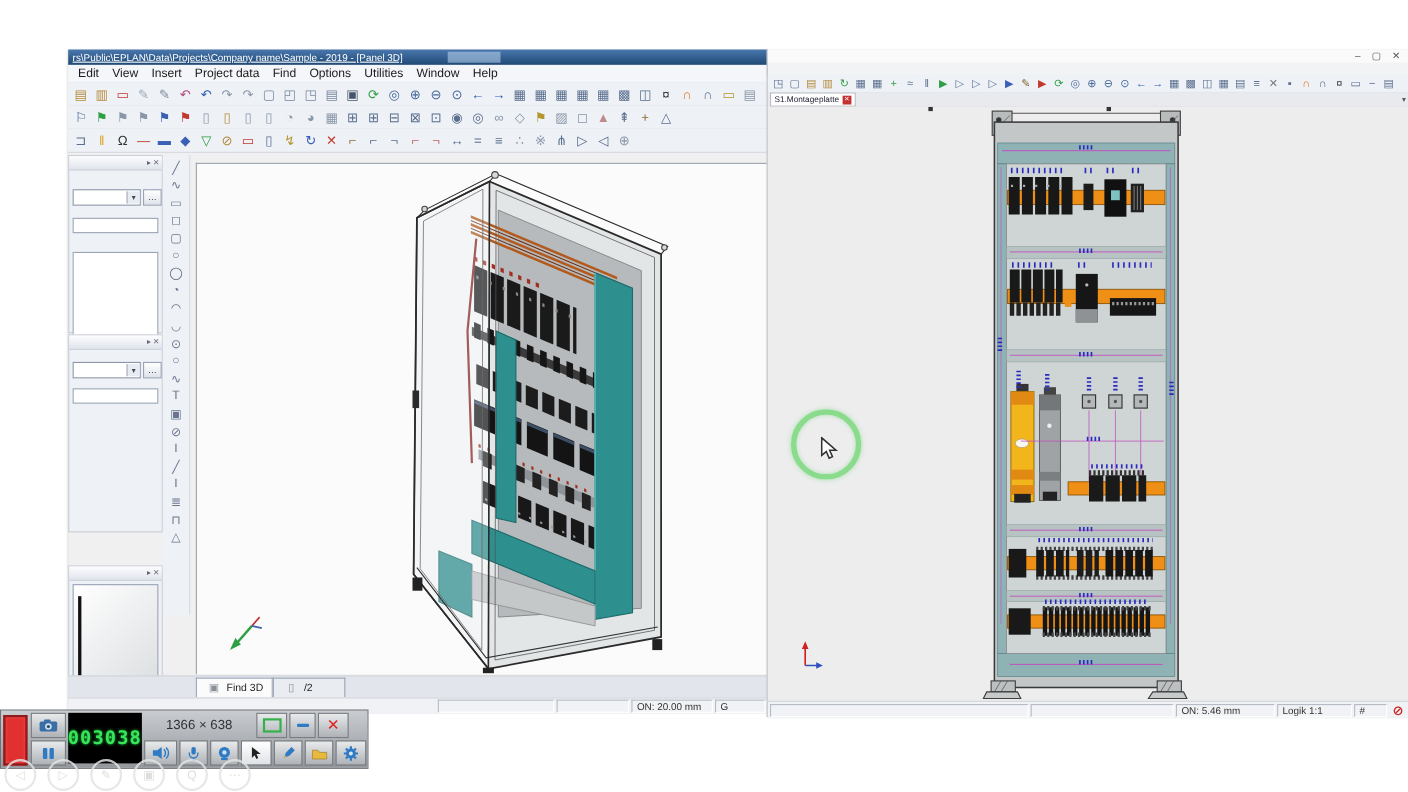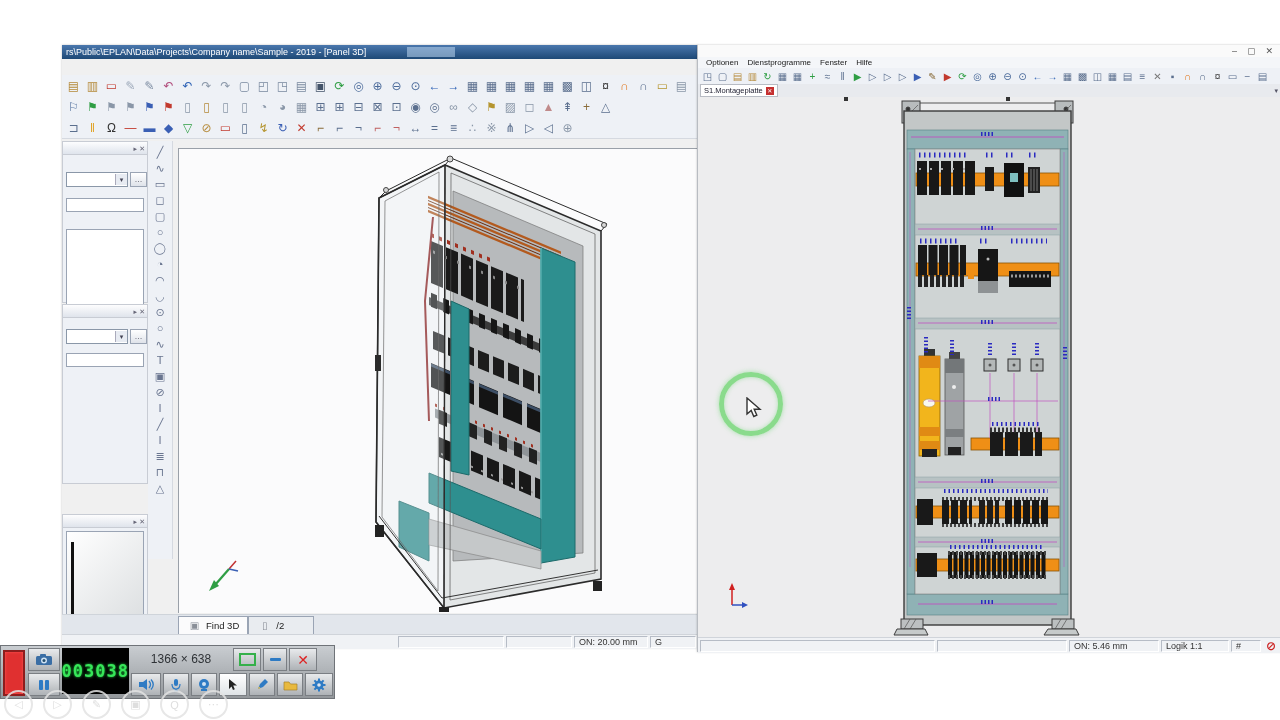--- a/index.html
+++ b/index.html
@@ -72,24 +72,36 @@
   
   #click-ring{position:absolute;left:719px;top:372px;width:54px;height:54px;border-radius:50%;
               border:5px solid #8adb8c;box-shadow:0 0 5px rgba(134,219,140,.7), inset 0 0 4px rgba(134,219,140,.6);}
 </style>
 </head>
 <body>
 
 <div id="stage">
 
   <div class="win" id="left-window" style="left:62px;top:45px;width:636px;height:603px;">
-    <div class="titlebar" style="position:absolute;left:0;top:0;right:0;height:14px;">
+    <div class="titlebar" style="position:absolute;left:0;top:0;right:0;height:14px;text-decoration:underline;">
       <span>rs\Public\EPLAN\Data\Projects\Company name\Sample - 2019 - [Panel 3D]</span>
       <span class="abs" style="left:345px;top:2px;width:48px;height:10px;background:rgba(190,215,240,.55);"></span>
     </div>
+    <div class="menubar" style="position:absolute;left:0;top:14px;right:0;height:16px;">
+
+    <span class="menu-item">Edit</span>
+        <span class="menu-item">View</span>
+        <span class="menu-item">Insert</span>
+        <span class="menu-item">Project data</span>
+        <span class="menu-item">Find</span>
+        <span class="menu-item">Options</span>
+        <span class="menu-item">Utilities</span>
+        <span class="menu-item">Window</span>
+        <span class="menu-item">Help</span>
+      </div>
     <div class="toolbar" style="position:absolute;left:0;top:30px;right:0;height:21px;">
 
     <span class="icon" style="color: rgb(181, 138, 58);">▤</span>
         <span class="icon" style="color: rgb(181, 138, 58);">▥</span>
         <span class="icon" style="color: rgb(194, 58, 46);">▭</span>
         <span class="icon" style="color: rgb(154, 167, 184);">✎</span>
         <span class="icon" style="color: rgb(122, 138, 160);">✎</span>
         <span class="icon" style="color: rgb(176, 74, 122);">↶</span>
         <span class="icon" style="color: rgb(42, 95, 180);">↶</span>
         <span class="icon" style="color: rgb(138, 151, 168);">↷</span>
@@ -341,27 +353,20 @@
       <span class="seg" style="width:36px;">G</span>
     </div>
   </div>
 
   <div class="win" id="right-window" style="left:697px;top:45px;width:583px;height:607px;background:#f2f3f5;border-left:1px solid #b8bcc2;">
     <div class="rt-topbar" style="position:absolute;left:0;top:0;right:0;height:12px;">
       <span class="winbtn">–</span>
       <span class="winbtn">▢</span>
       <span class="winbtn">✕</span>
     </div>
-    <div class="menubar" style="position:absolute;left:0;top:12px;right:0;height:11px;font-size:8px;gap:1px;">
-
-    <span class="menu-item" style="padding:0 4px;">Optionen</span>
-        <span class="menu-item" style="padding:0 4px;">Dienstprogramme</span>
-        <span class="menu-item" style="padding:0 4px;">Fenster</span>
-        <span class="menu-item" style="padding:0 4px;">Hilfe</span>
-      </div>
     <div class="toolbar" style="position:absolute;left:0;top:23px;right:0;height:16px;">
 
     <span class="icon sm">◳</span>
         <span class="icon sm">▢</span>
         <span class="icon sm" style="color: rgb(181, 138, 58);">▤</span>
         <span class="icon sm" style="color: rgb(181, 138, 58);">▥</span>
         <span class="icon sm" style="color: rgb(47, 158, 68);">↻</span>
         <span class="icon sm">▦</span>
         <span class="icon sm">▦</span>
         <span class="icon sm" style="color: rgb(47, 158, 68);">+</span>

